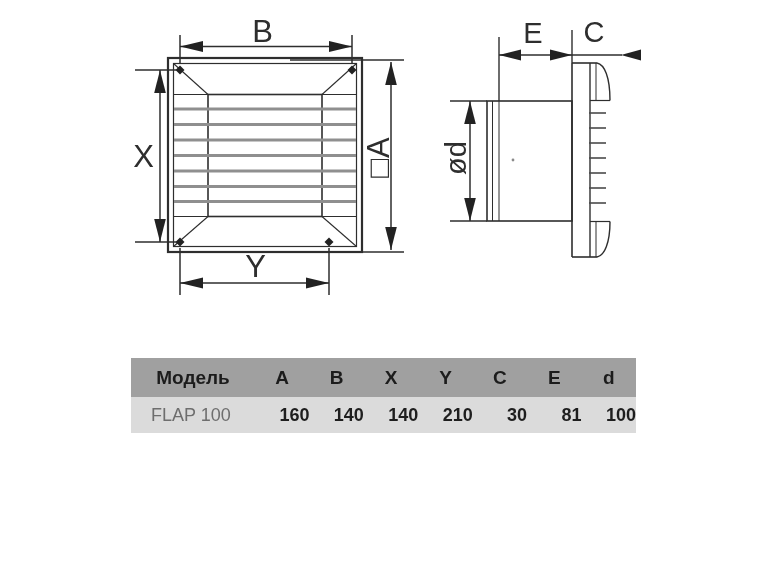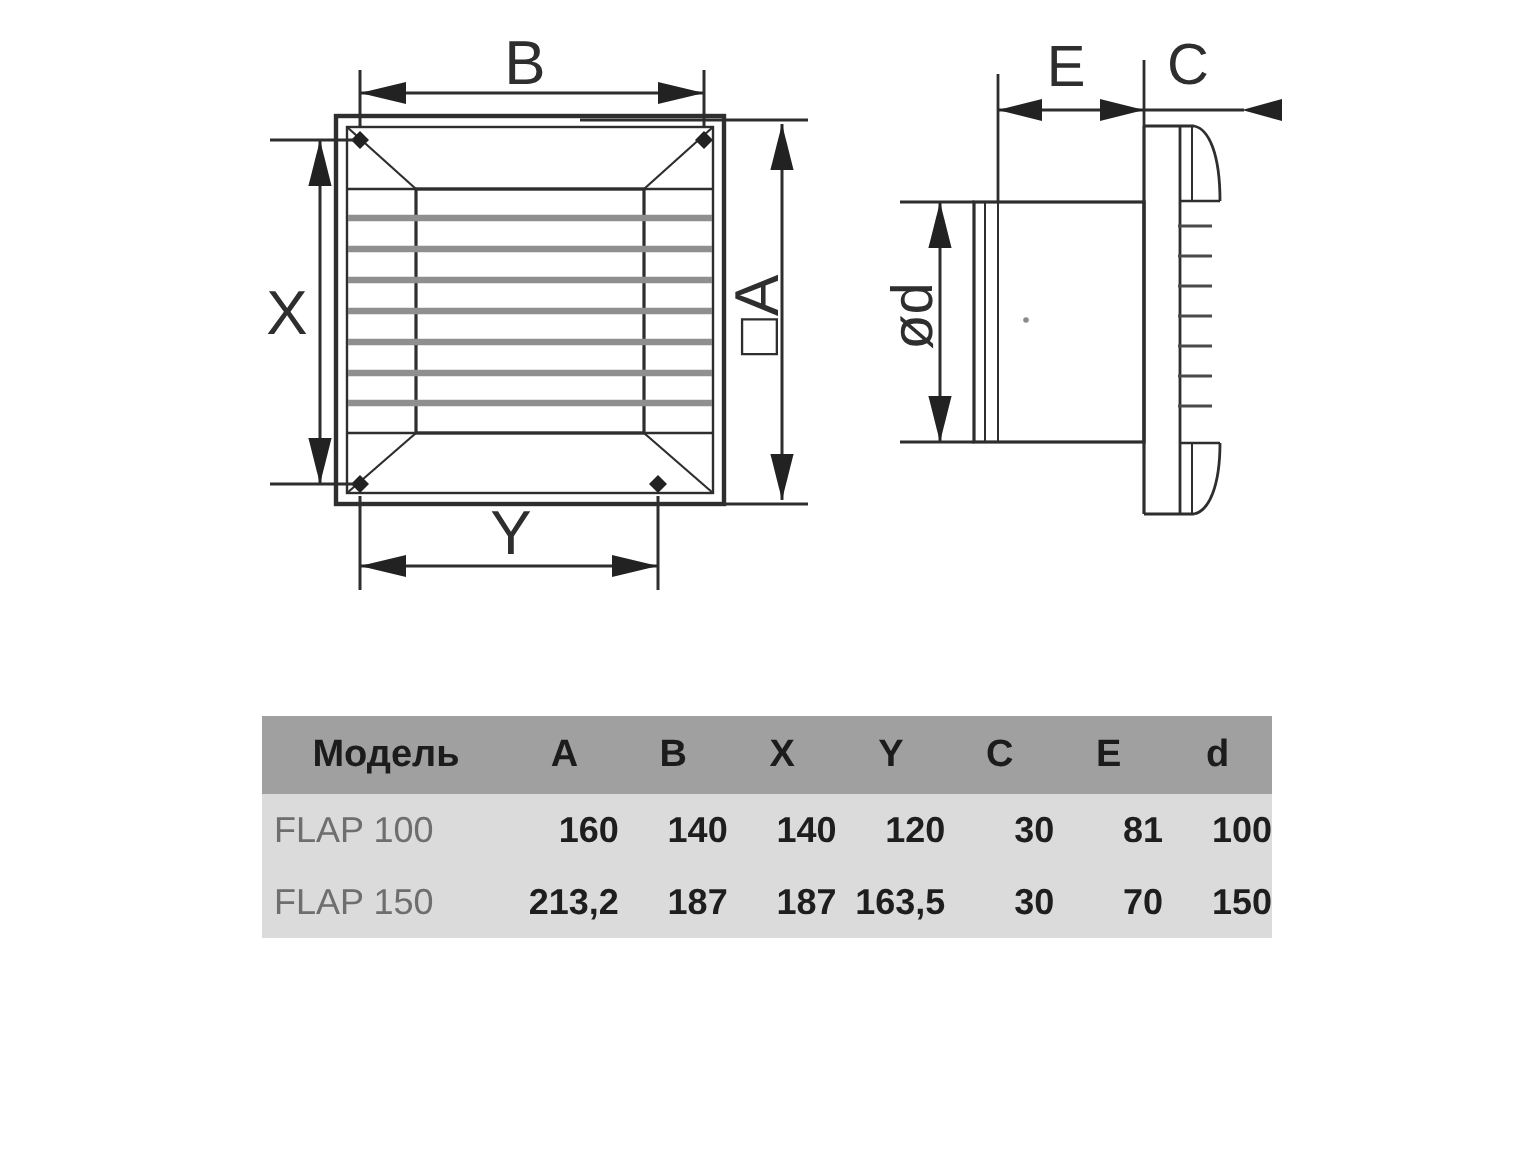--- a/index.html
+++ b/index.html
@@ -19,21 +19,21 @@
   }
   table { border-collapse: collapse; table-layout: fixed; width: 505px; }
   col.model-col { width: 124px; }
   th, td { padding: 0; text-align: center; vertical-align: middle; }
   thead tr { background: var(--table-header-bg, #a0a0a0); height: 39px; }
   th { font-size: 19px; font-weight: bold; color: var(--table-header-text, #1c1c1c); }
   tbody tr { height: 36px; }
   tbody tr.alt { background: var(--table-row-alt-bg, #dbdbdb); }
   tbody tr.plain { background: var(--table-row-bg, #fdfdfd); }
   td.model {
-    text-align: left; padding-left: 6px;
+    text-align: left; padding-left: 20px;
     font-size: 18px; color: var(--table-model-text, #6e6e6e); font-weight: 400;
   }
   td.val { font-size: 18px; font-weight: bold; color: var(--table-value-text, #1e1e1e); text-align: right; }
 </style>
 </head>
 <body>
 
 <div class="drawing-wrap">
 <svg width="770" height="345" viewBox="0 0 770 345" xmlns="http://www.w3.org/2000/svg">
 
@@ -188,30 +188,20 @@
         <th>E</th>
         <th>d</th>
       </tr>
     </thead>
     <tbody>
       <tr class="alt">
         <td class="model">FLAP 100</td>
         <td class="val">160</td>
         <td class="val">140</td>
         <td class="val">140</td>
-        <td class="val">120</td>
+        <td class="val">210</td>
         <td class="val">30</td>
         <td class="val">81</td>
         <td class="val">100</td>
       </tr>
-      <tr class="alt">
-        <td class="model">FLAP 150</td>
-        <td class="val">213,2</td>
-        <td class="val">187</td>
-        <td class="val">187</td>
-        <td class="val">163,5</td>
-        <td class="val">30</td>
-        <td class="val">70</td>
-        <td class="val">150</td>
-      </tr>
     </tbody>
   </table>
 </div>
 
 </body></html>

